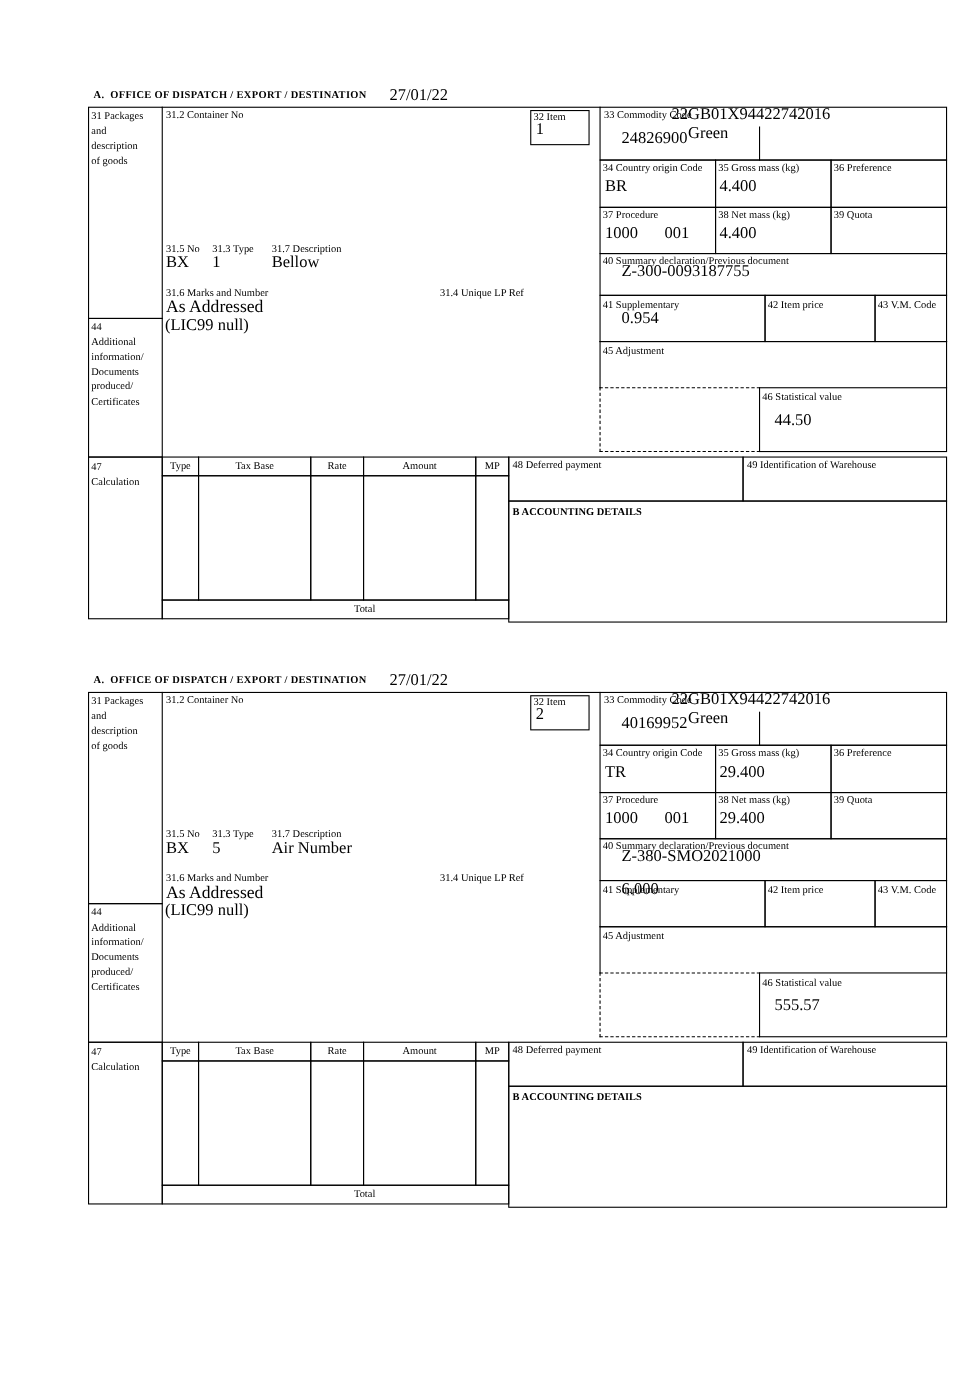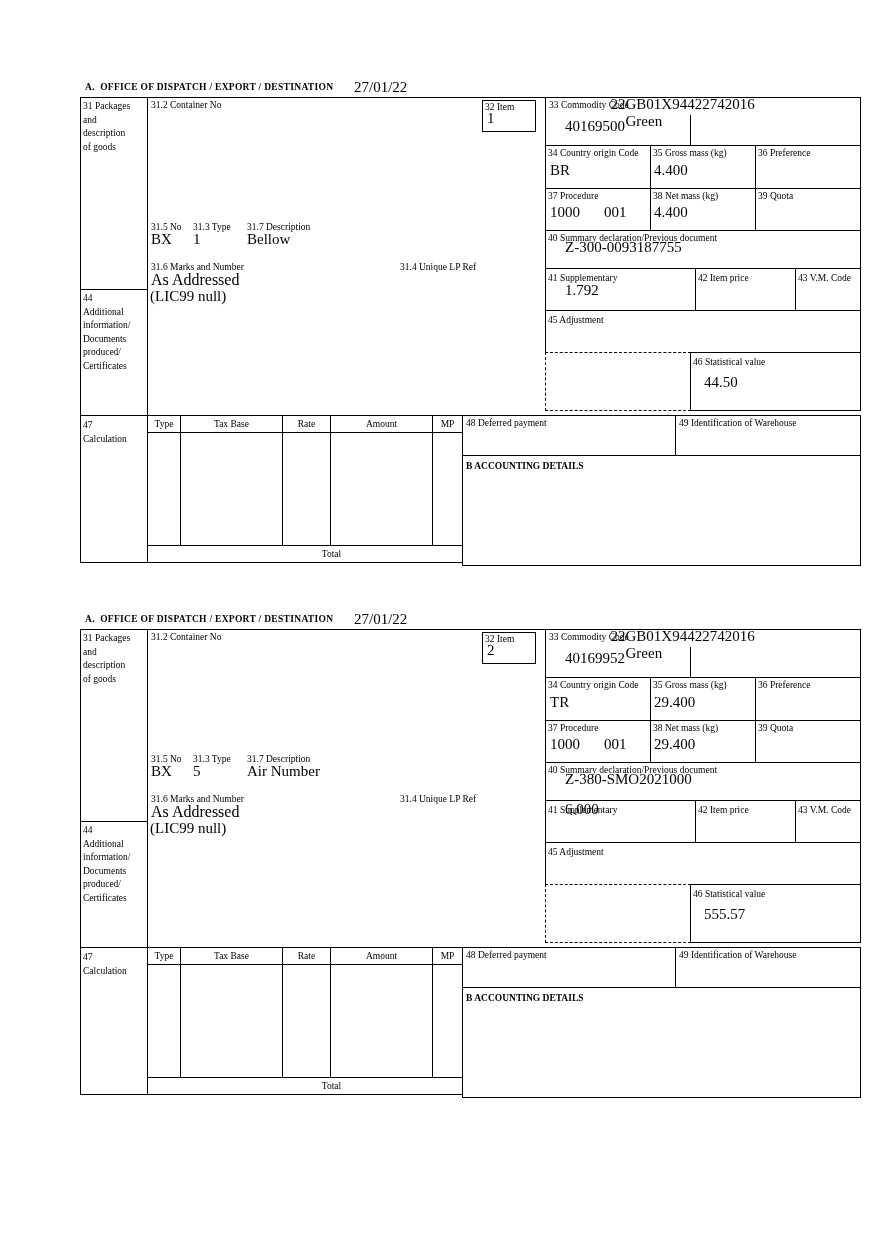--- a/index.html
+++ b/index.html
@@ -108,32 +108,32 @@
 Certificates</div>
     <div class="lbl" style="left:468px;top:237px">45 Adjustment</div>
     <div class="lbl" style="left:613px;top:279px">46 Statistical value</div>
     <div class="lbl ml" style="left:3px;top:341px">47
 Calculation</div>
     <div class="lbl" style="left:386px;top:340px">48 Deferred payment</div>
     <div class="lbl" style="left:599px;top:340px">49 Identification of Warehouse</div>
     <div class="lbl acct" style="left:386px;top:383px">B ACCOUNTING DETAILS</div>
 
     <div class="val" style="left:407px;top:33px">1</div>
-    <div class="val" style="left:485px;top:41px">40169500</div>
+    <div class="val" style="left:485px;top:41px">24826900</div>
     <div class="val" style="left:470px;top:85px">BR</div>
     <div class="val" style="left:574px;top:85px">4.400</div>
     <div class="val" style="left:470px;top:127px">1000</div>
     <div class="val" style="left:524px;top:127px">001</div>
     <div class="val" style="left:574px;top:127px">4.400</div>
     <div class="val" style="left:485px;top:162px">Z-300-0093187755</div>
     <div class="val" style="left:71px;top:154px">BX</div>
     <div class="val" style="left:113px;top:154px">1</div>
     <div class="val" style="left:167px;top:154px">Bellow</div>
     <div class="val sm" style="left:71px;top:194px">As Addressed</div>
-    <div class="val" style="left:485px;top:205px">1.792</div>
+    <div class="val" style="left:485px;top:205px">0.954</div>
     <div class="val" style="left:70px;top:211px">(LIC99 null)</div>
     <div class="val" style="left:624px;top:297px">44.50</div>
 
   </section>
 
   <section class="sec sec-1">
 
     <div class="hd-office">A.  OFFICE OF DISPATCH / EXPORT / DESTINATION</div>
     <div class="hd-date">27/01/22</div>
     <div class="hd-ref">

